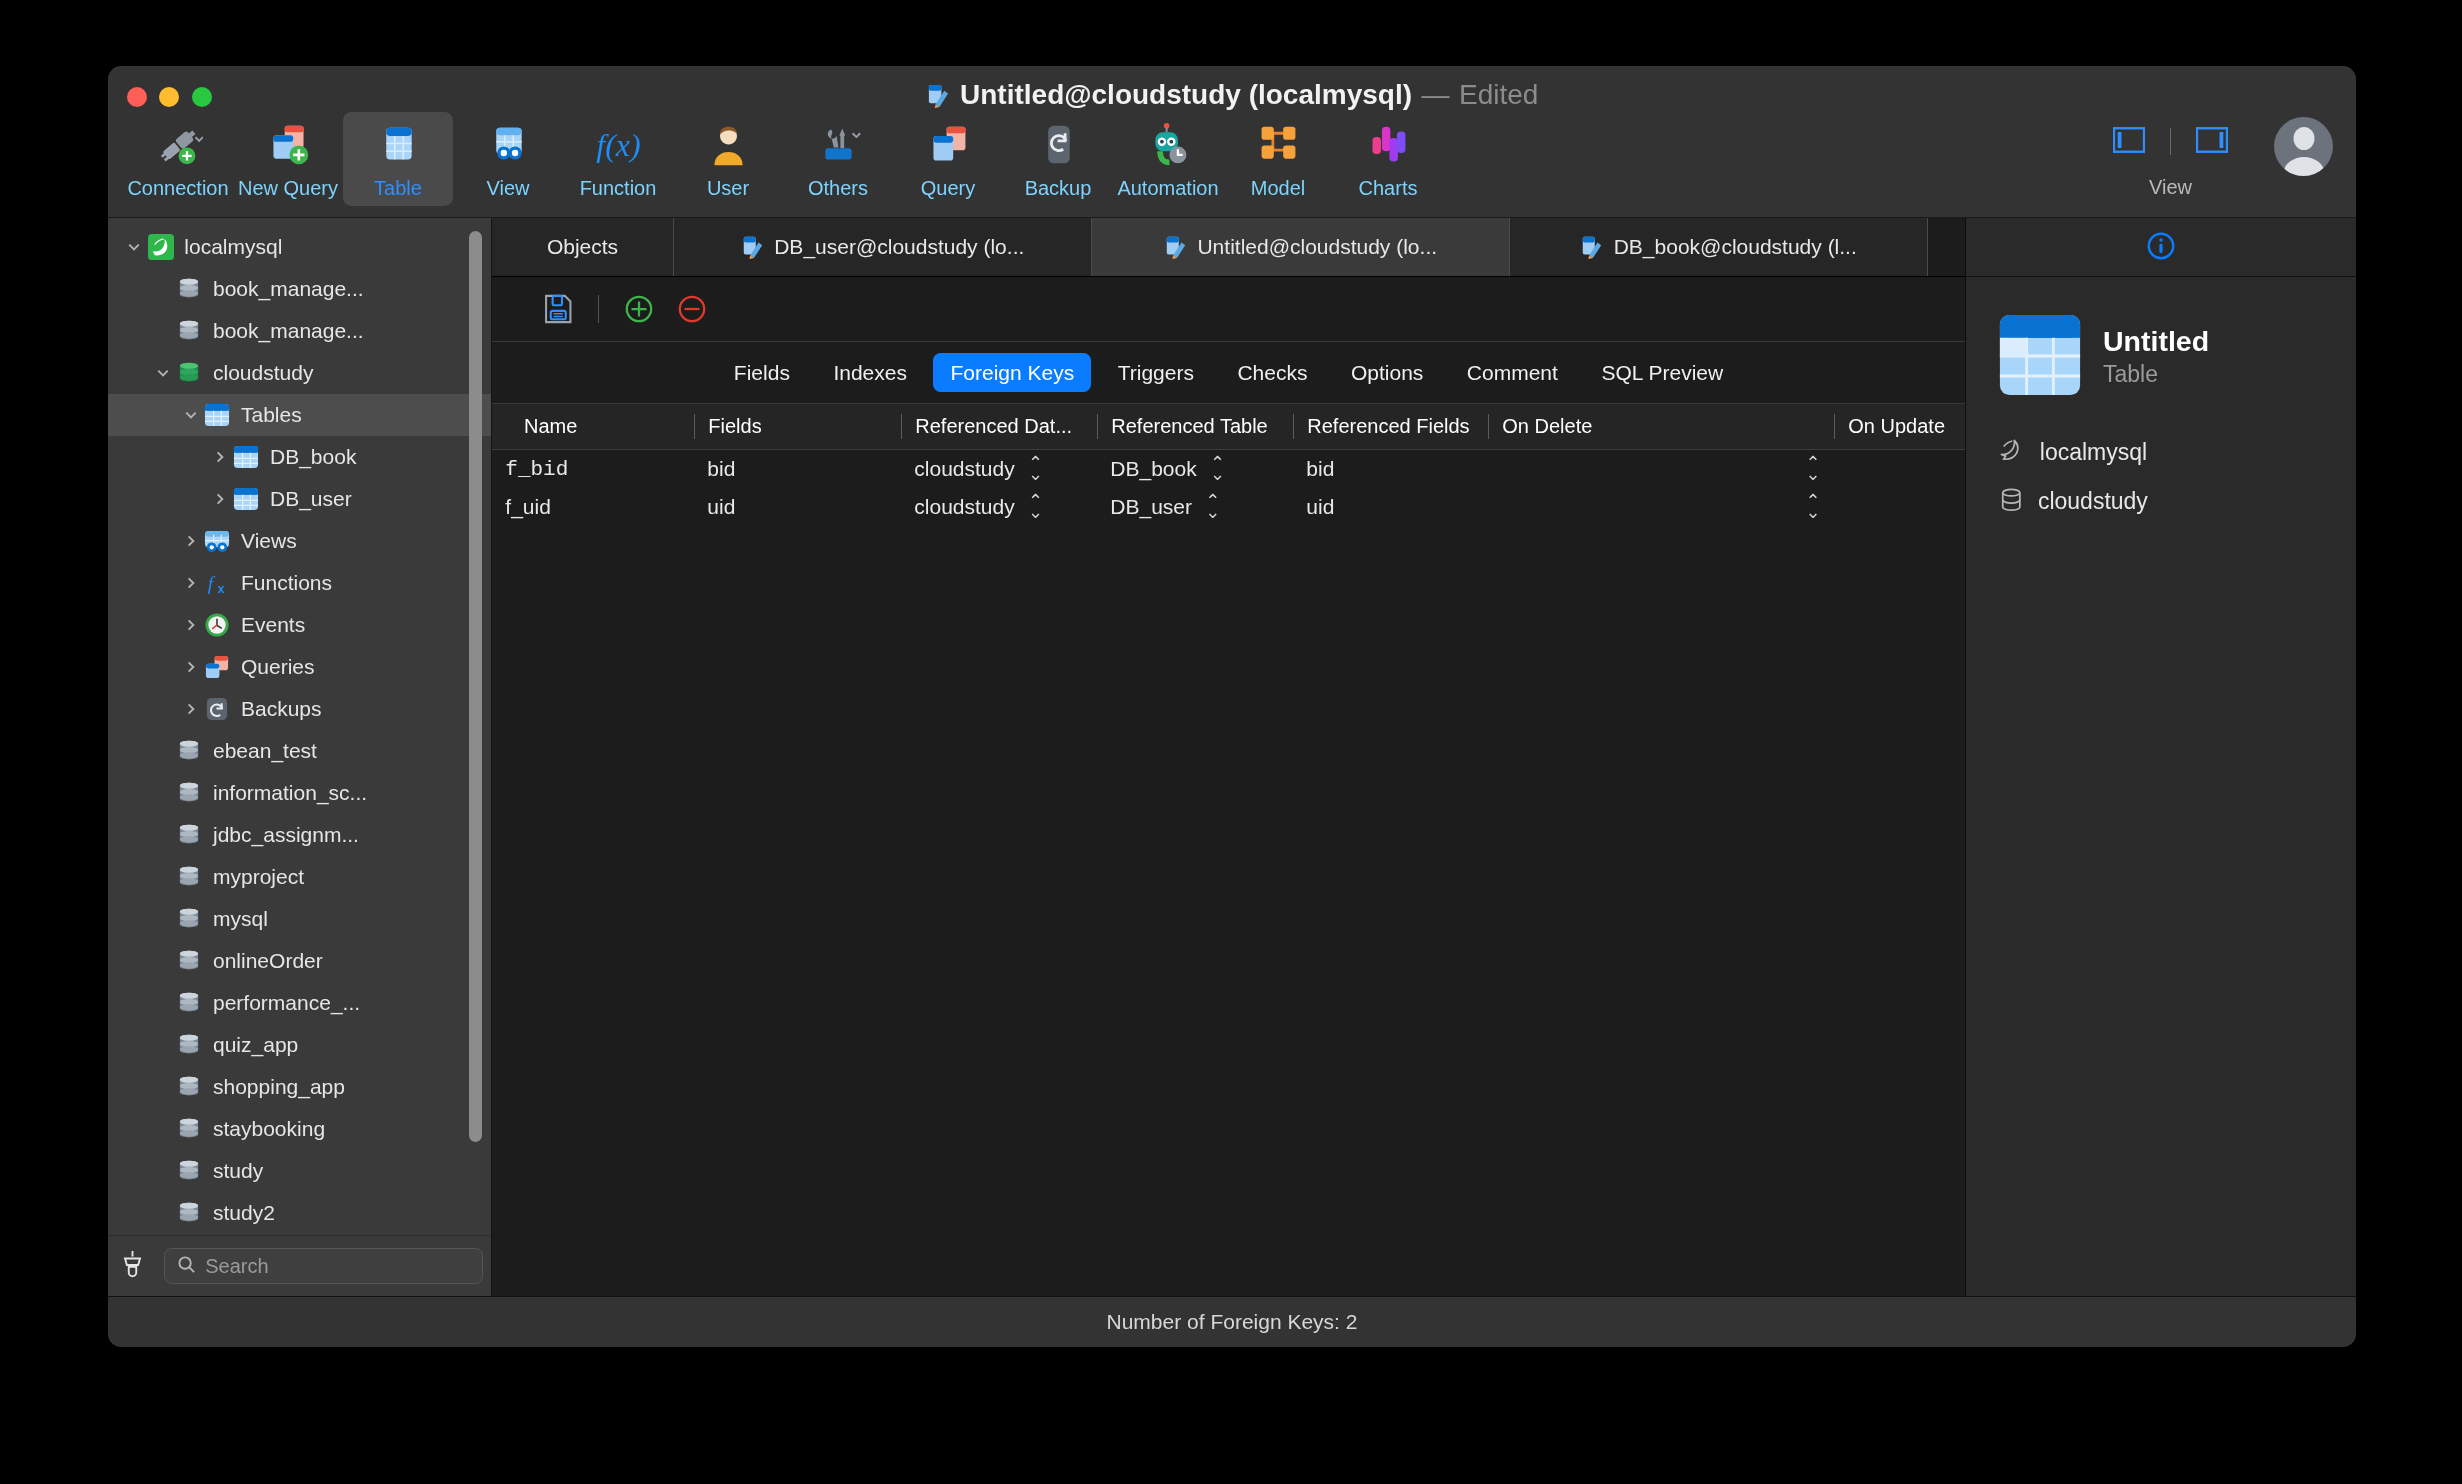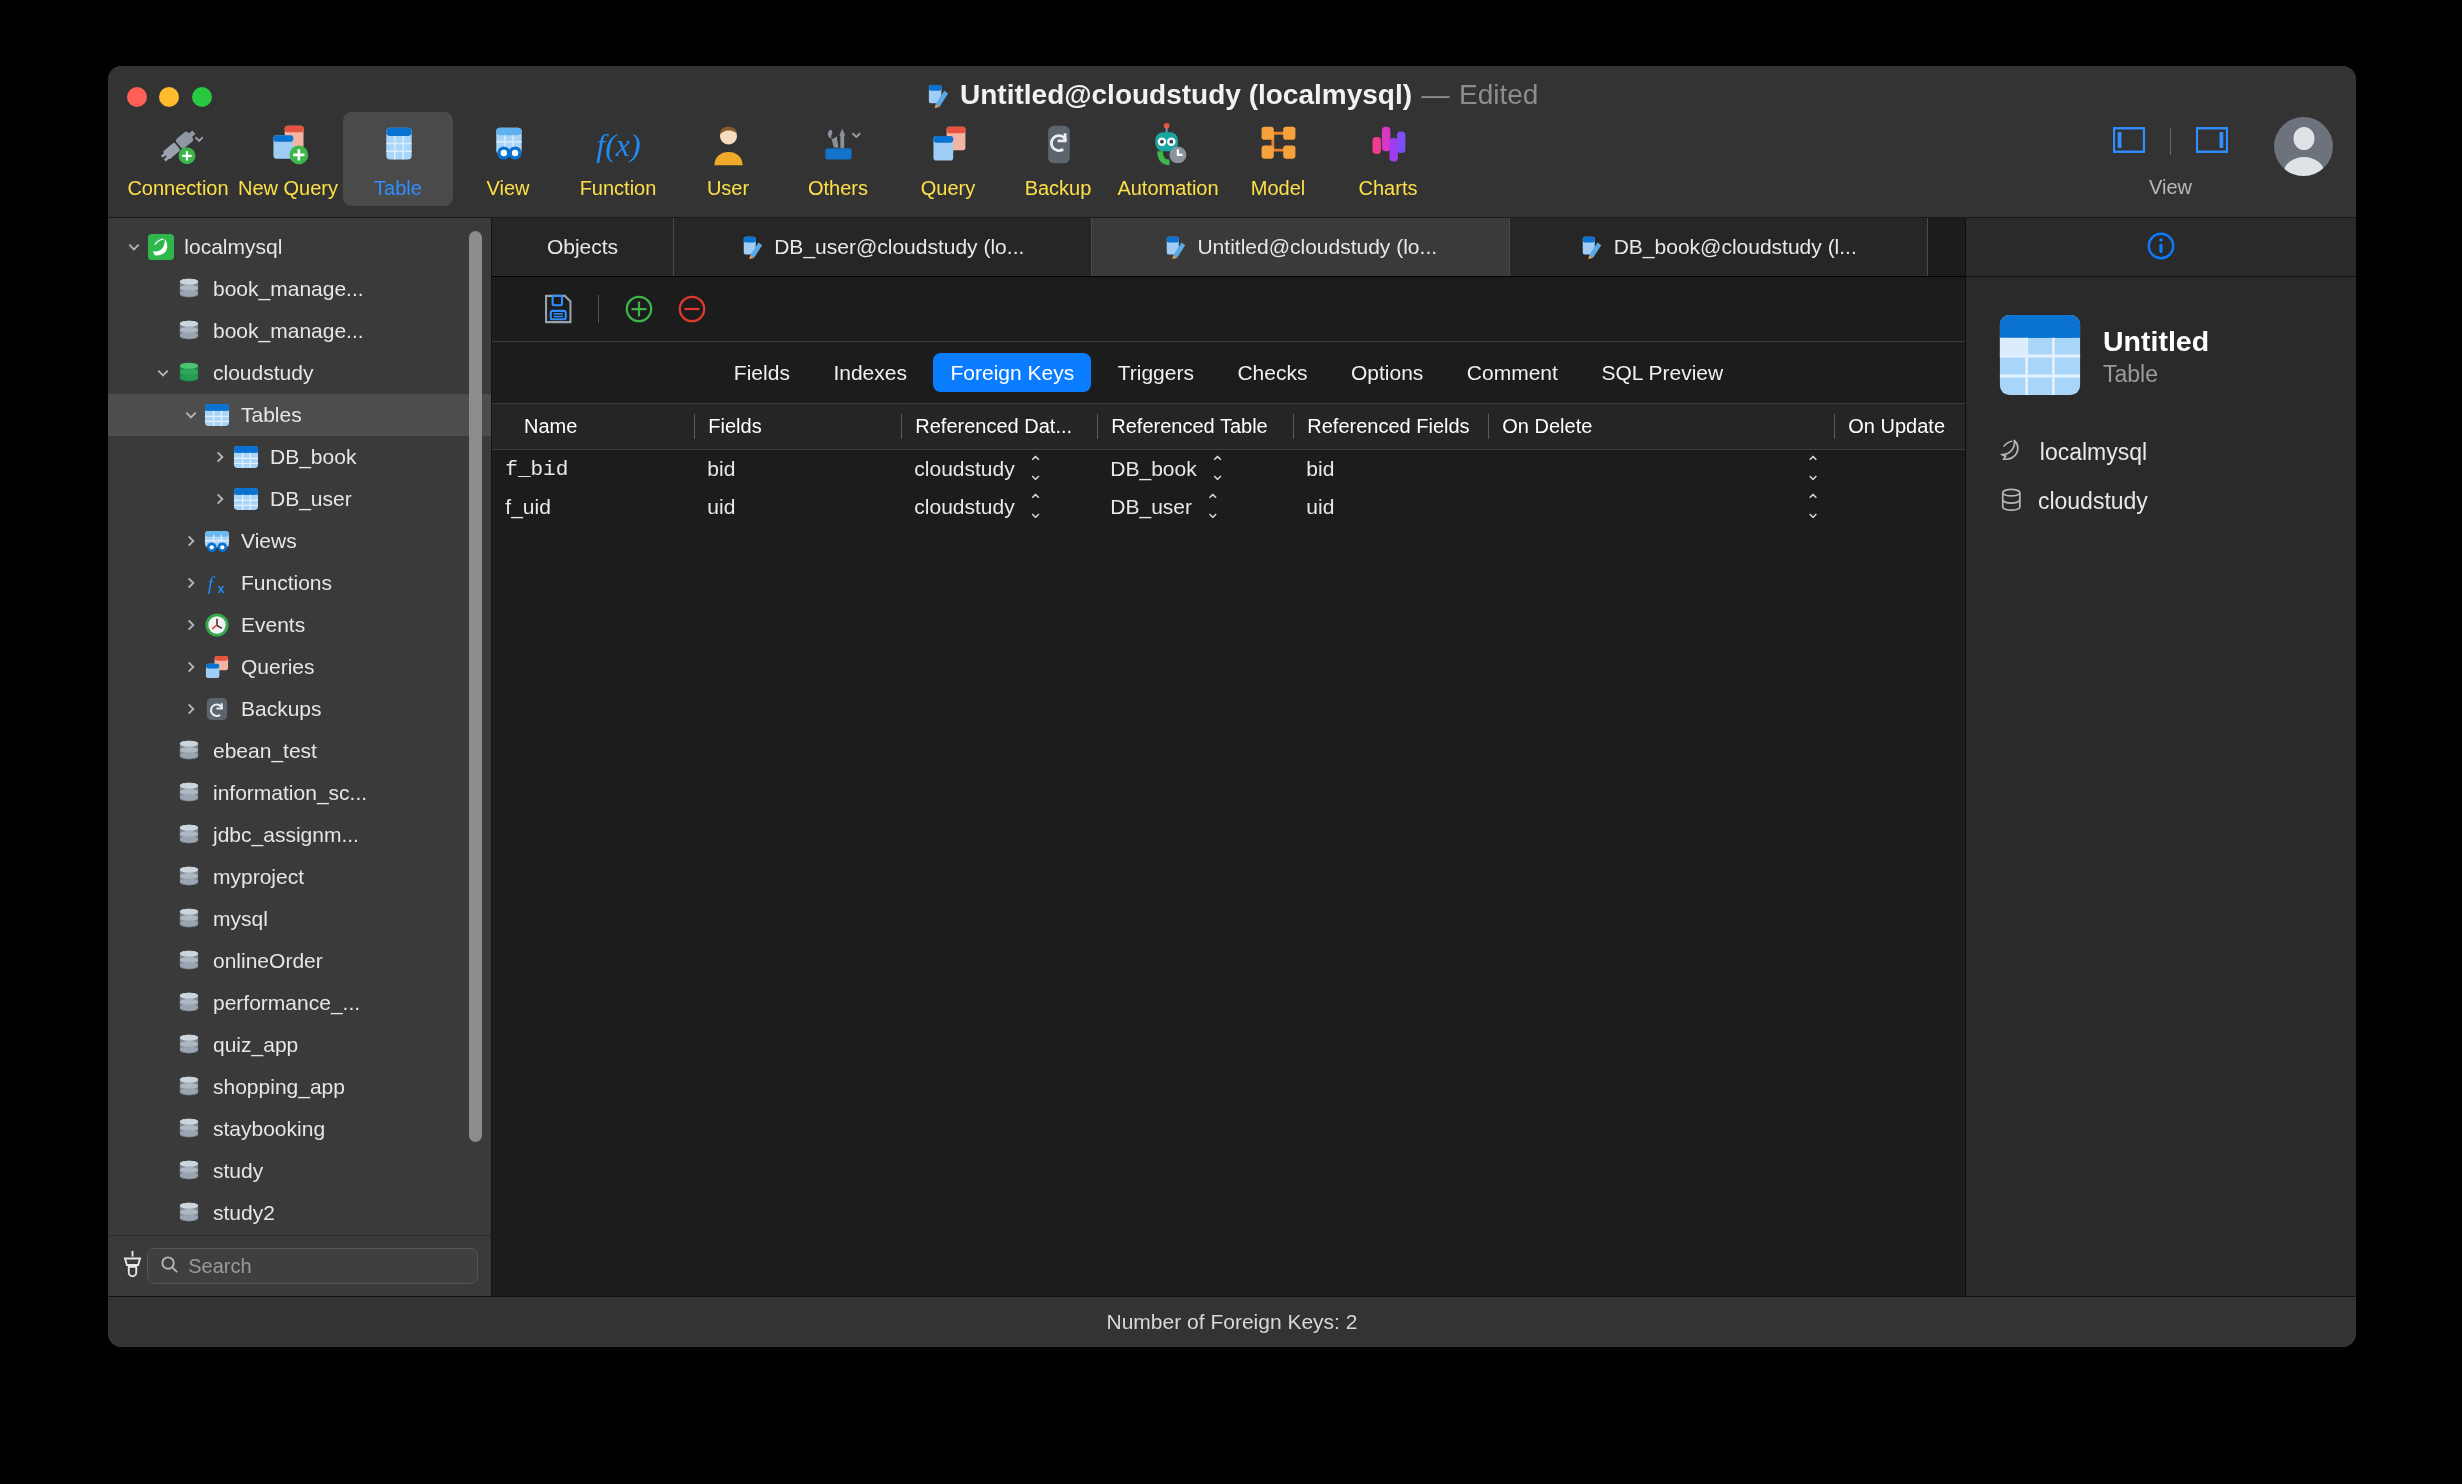--- a/index.html
+++ b/index.html
@@ -47,21 +47,21 @@
   }
   .toolbtn {
     width: 110px;
     padding: 6.6px 0 5.7px 0;
     display: flex; flex-direction: column; align-items: center; gap: 5.7px;
     border-radius: 8.5px;
     cursor: default;
   }
   .toolbtn.active { background: #4a4a4a; }
   .toolbtn .ic { height: 53px; display: flex; align-items: center; justify-content: center; }
-  .toolbtn .lbl { font-size: 20px; color: #fde047; white-space: nowrap; }
+  .toolbtn .lbl { font-size: 20px; color: #7dd3fc; white-space: nowrap; }
   .toolbtn.active .lbl { color: #2f8fff; }
 
   .rightview {
     position: absolute; right: 23px; top: 49px;
     display: flex; align-items: flex-start; gap: 23px;
   }
   .viewgrp { display: flex; flex-direction: column; align-items: center; gap: 7.6px; width: 161px; }
   .viewicons { display: flex; align-items: center; gap: 25px; height: 53px; }
   .vsep { width: 0.9px; height: 26.6px; background: #6a6a6a; }
   .viewgrp .lbl { font-size: 20px; color: #b9b9b9; }
@@ -98,21 +98,21 @@
   .node.sel { background: #4d4d4d; }
   .tw { width: 25px; flex: 0 0 25px; display:flex; align-items:center; justify-content:center;
         color: #b5b5b5; font-size: 16px; }
   .nico { width: 28.5px; flex: 0 0 28.5px; margin-right: 9.5px; display: flex; align-items: center; justify-content: center; }
   .sb-scroll {
     position: absolute; right: 9.5px; top: 13.3px;
     width: 12.3px; height: 911px; border-radius: 6.6px; background: #8c8c8c;
   }
   .searchbar {
     height: 61px; flex: 0 0 61px;
-    display: flex; align-items: center; gap: 3px;
+    display: flex; align-items: center; gap: 20px;
     padding: 0 13.3px 0 13.3px;
     border-top: 0.9px solid #2c2c2c;
   }
   .searchbox {
     flex: 1 1 auto; height: 36px; border-radius: 7.6px;
     border: 0.9px solid #565656; background: #3f3f3f;
     display: flex; align-items: center; gap: 9.5px; padding: 0 11.4px;
   }
   .searchbox input {
     flex: 1 1 auto; background: transparent; border: 0; outline: none;

